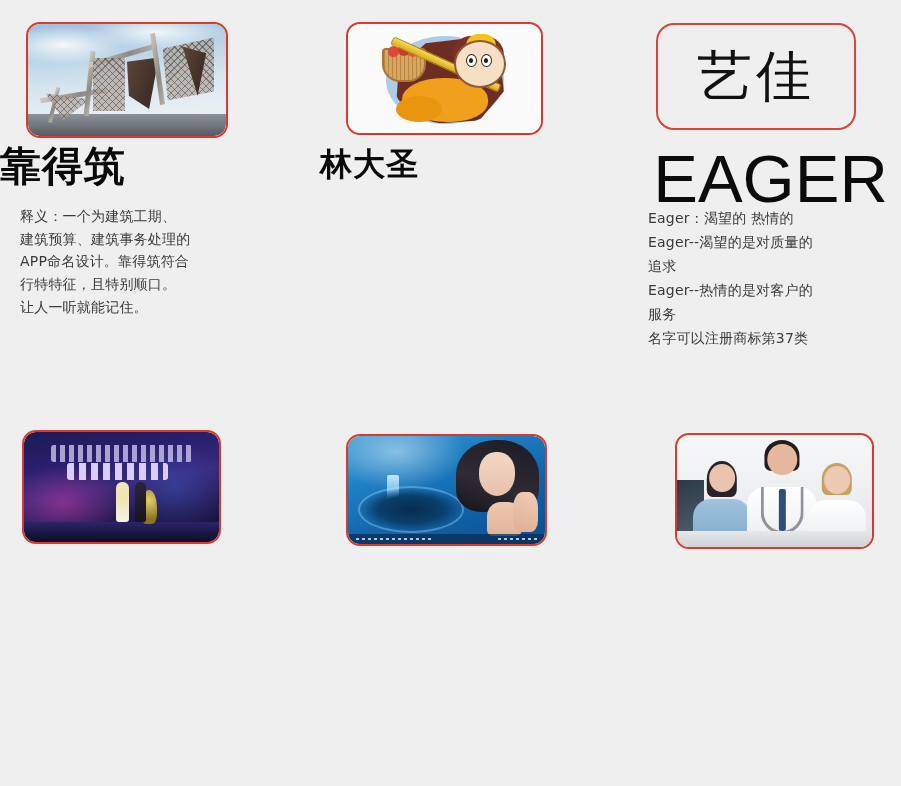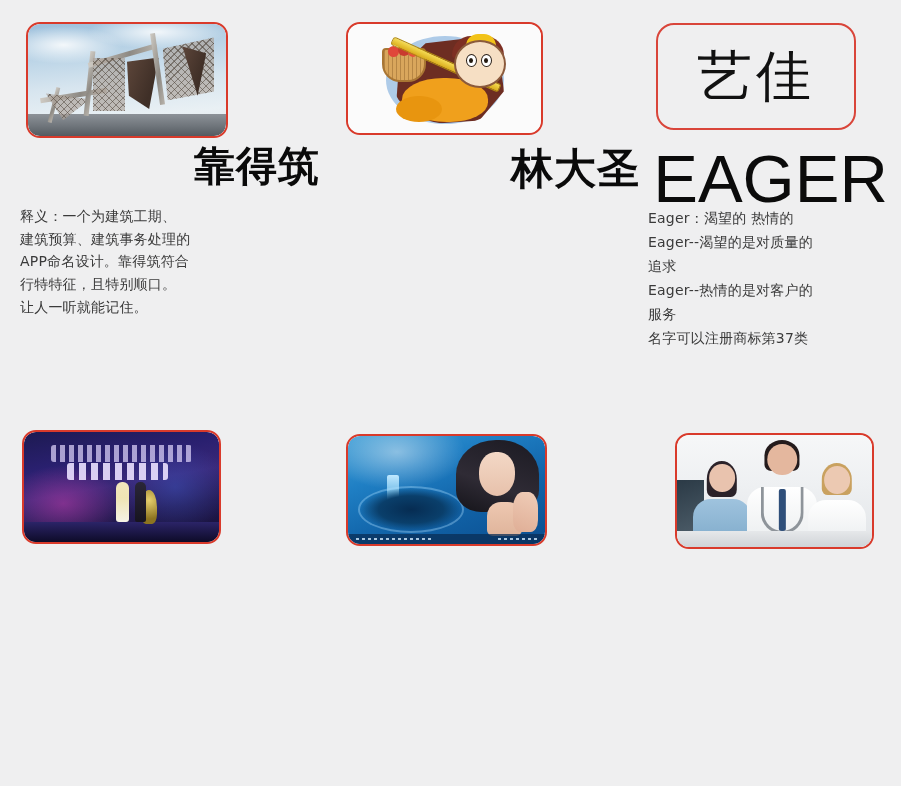--- a/index.html
+++ b/index.html
@@ -281,42 +281,42 @@
     position: absolute; left: 0; right: 0; bottom: 0; height: 14%;
     background: linear-gradient(180deg, #e6e8ea, #cfd3d7);
   }
   .xray {
     position: absolute; left: 0; bottom: 12%; width: 14%; height: 48%;
     background: linear-gradient(160deg, #2b3a46, #4d5d69);
   }
   
   .brand {
     position: absolute; left: 0; right: 0;
-    text-align: right;
+    text-align: left;
     font-family: "Liberation Sans", "DejaVu Sans", sans-serif;
     font-weight: 700;
     color: #0a0a0a;
     letter-spacing: 1px;
     line-height: 1;
     white-space: nowrap;
   }
   .desc {
     position: absolute;
     font-family: "DejaVu Sans", sans-serif;
     color: #3a3a3a;
     font-size: 14px;
     line-height: 1.62;
     white-space: pre-line;
     letter-spacing: .2px;
   }
   
   .c1 .brand { top: 146px; font-size: 41px; }
   .c1 .desc  { left: 20px; top: 205px; width: 268px; }
 
-  .c2 .brand { top: 148px; font-size: 42px; }
+  .c2 .brand { top: 148px; font-size: 32px; }
   .c2 .desc  { left: 26px; top: 207px; width: 278px; }
 
   .c3 .desc  { left: 8px; top: 206px; width: 250px; line-height: 1.72; }
 </style>
 </head>
 <body>
 
 <div class="grid">
 
   <div class="card c1">

